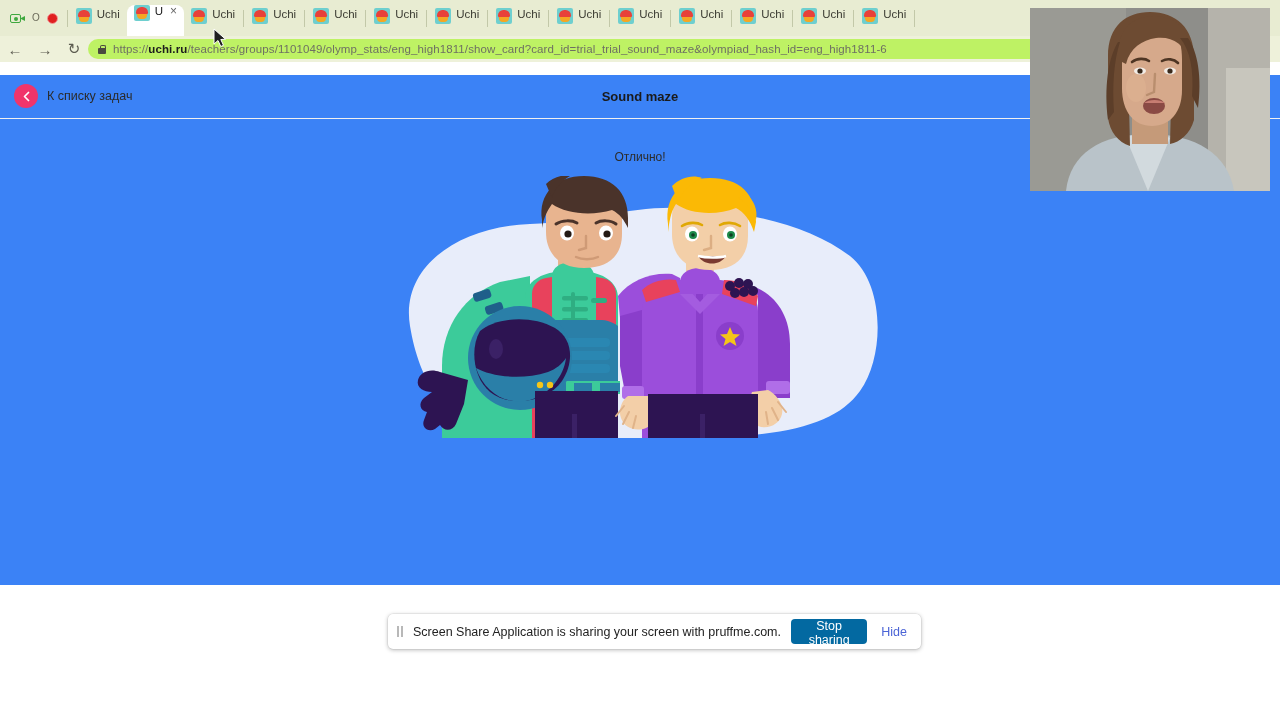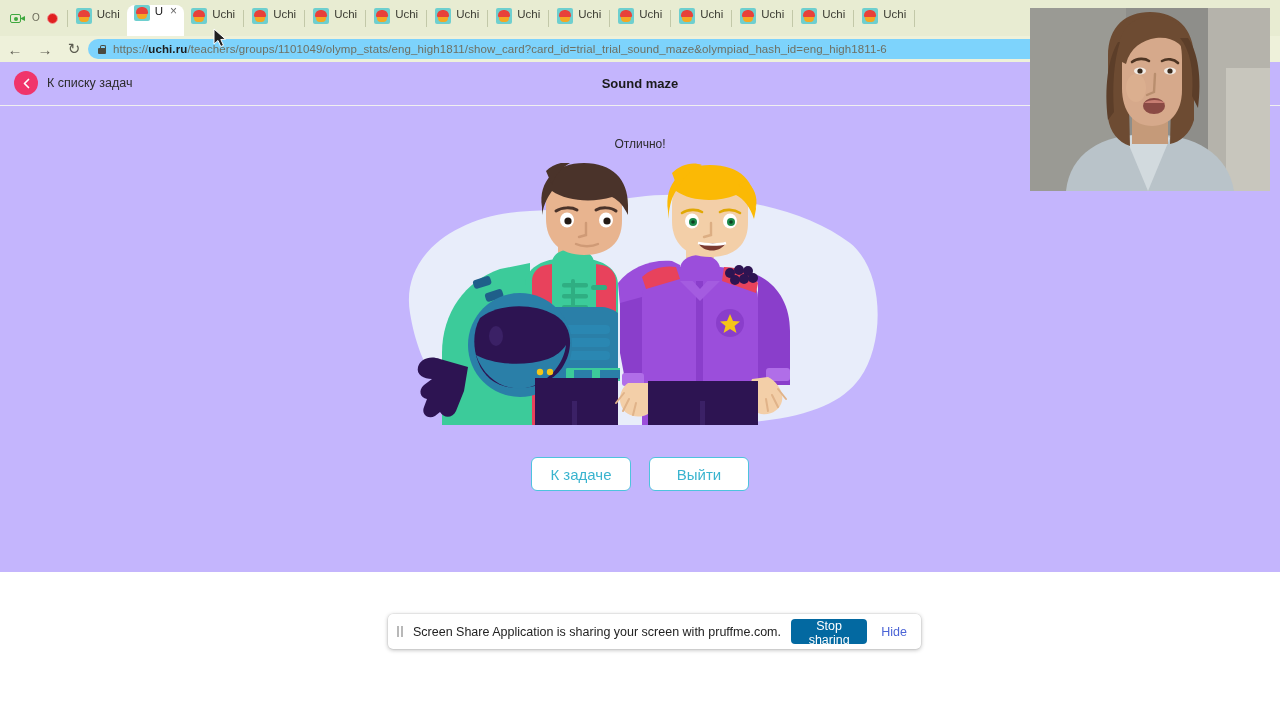--- a/index.html
+++ b/index.html
@@ -78,41 +78,41 @@
     background: #eef1da;
     display: flex; align-items: center; gap: 0;
   }
   .navbtn {
     width: 30px; text-align: center; font-size: 15px; color: #5c5c50;
     line-height: 1;
   }
   .reload { font-size: 15px; color: #5c5c50; width: 28px; text-align: center; }
   .urlbox {
     flex: 1; height: 20px; margin-right: 14px;
-    background: #7dd3fc; border-radius: 10px;
+    background: #bef264; border-radius: 10px;
     display: flex; align-items: center; padding: 0 10px; gap: 7px;
   }
   .lock {
     width: 8px; height: 9px; position: relative; flex: 0 0 8px;
   }
   .lock::before {
     content:""; position: absolute; left: 0; bottom: 0; width: 8px; height: 6px;
     background: #4a4a40; border-radius: 1px;
   }
   .lock::after {
     content:""; position: absolute; left: 2px; top: 0; width: 4px; height: 4px;
     border: 1.3px solid #4a4a40; border-bottom: none; border-radius: 2px 2px 0 0;
   }
   .url { font-size: 11.5px; color: #6e7063; white-space: nowrap; letter-spacing: .1px;}
   .url b { color: #1e1e1e; font-weight: 700; }
 
   
   .page {
-    position: absolute; top: 62px; left: 0; width: 1280px; height: 510px;
-    background: #c4b5fd;
+    position: absolute; top: 75px; left: 0; width: 1280px; height: 510px;
+    background: #3b82f6;
   }
   .page-header {
     position: relative; height: 44px; width: 100%;
     border-bottom: 1px solid #f0f0f0;
   }
   .back-link {
     position: absolute; left: 14px; top: 9px;
     display: flex; align-items: center; gap: 9px;
   }
   .back-circle {
@@ -425,24 +425,20 @@
           <circle cx="351" cy="59" r="1.8" fill="#0f3d22"></circle>
 
           <path d="M331 60 L331 72 L324 74" stroke="#dcae83" stroke-width="2.4" fill="none" stroke-linecap="round"></path>
 
           <path d="M318 80 C324 90 340 90 346 80 Z" fill="#7a3a30"></path>
           <path d="M318 80 C326 82 340 82 346 80" stroke="#fff" stroke-width="2.4" fill="none"></path>
         </g>
       </svg>
     </div>
 
-    <div class="actions">
-      <button class="btn">К задаче</button>
-      <button class="btn">Выйти</button>
-    </div>
   </div>
 
   <div class="share-bar">
     <span class="pause-ico">
         <i></i>
         <i></i>
       </span>
     <span class="share-text">Screen Share Application is sharing your screen with pruffme.com.</span>
     <button class="stop-btn">Stop sharing</button>
     <button class="hide-btn">Hide</button>

